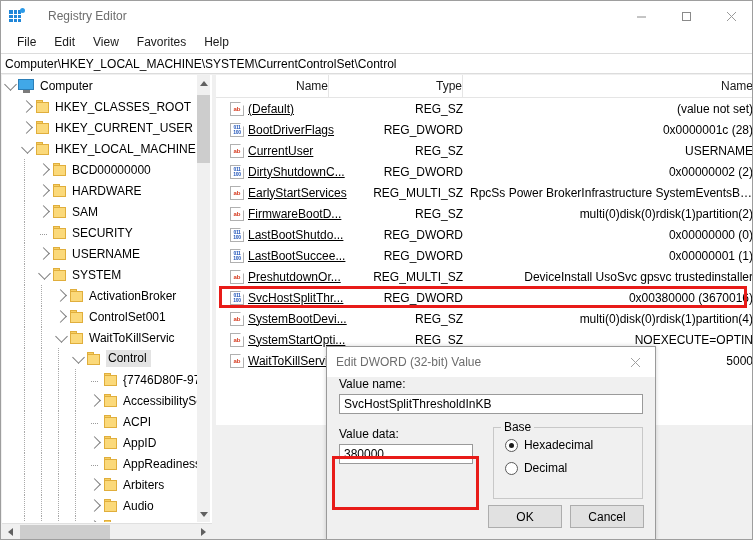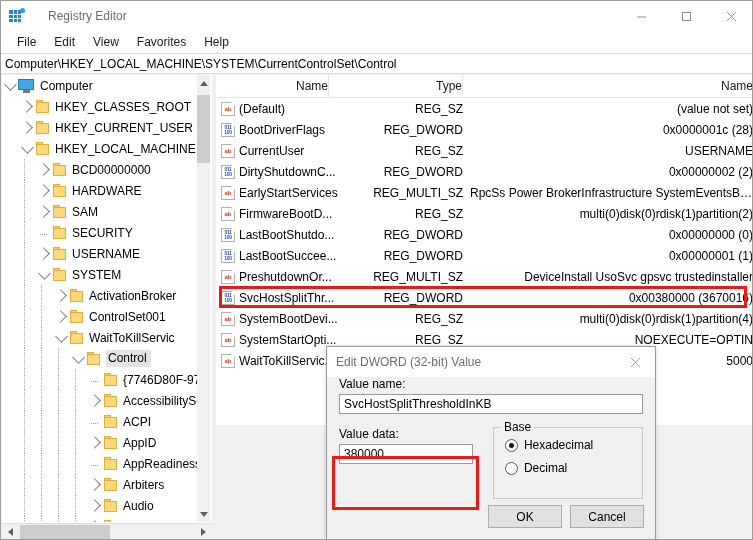--- a/index.html
+++ b/index.html
@@ -314,21 +314,21 @@
   .hcol.data { width: 290px; border-right: none; }
 
   .lrow {
     position: relative;
     height: 21px;
     display: flex;
     align-items: center;
     font-size: 12px;
     white-space: nowrap;
   }
-  .cell-name { width: 113px; display: flex; align-items: center; padding-left: 5px; box-sizing: border-box; }
+  .cell-name { width: 113px; display: flex; align-items: center; padding-left: 14px; box-sizing: border-box; text-decoration: underline; }
   .cell-type { width: 134px; padding-left: 7px; box-sizing: border-box; }
   .cell-data { width: 290px; padding-left: 7px; box-sizing: border-box; overflow: hidden; text-overflow: ellipsis; }
 
   .vicon {
     width: 14px; height: 14px;
     flex: 0 0 14px;
     margin-right: 4px;
     position: relative;
     background: #ffffff;
     border: 1px solid #b0b0b0;

